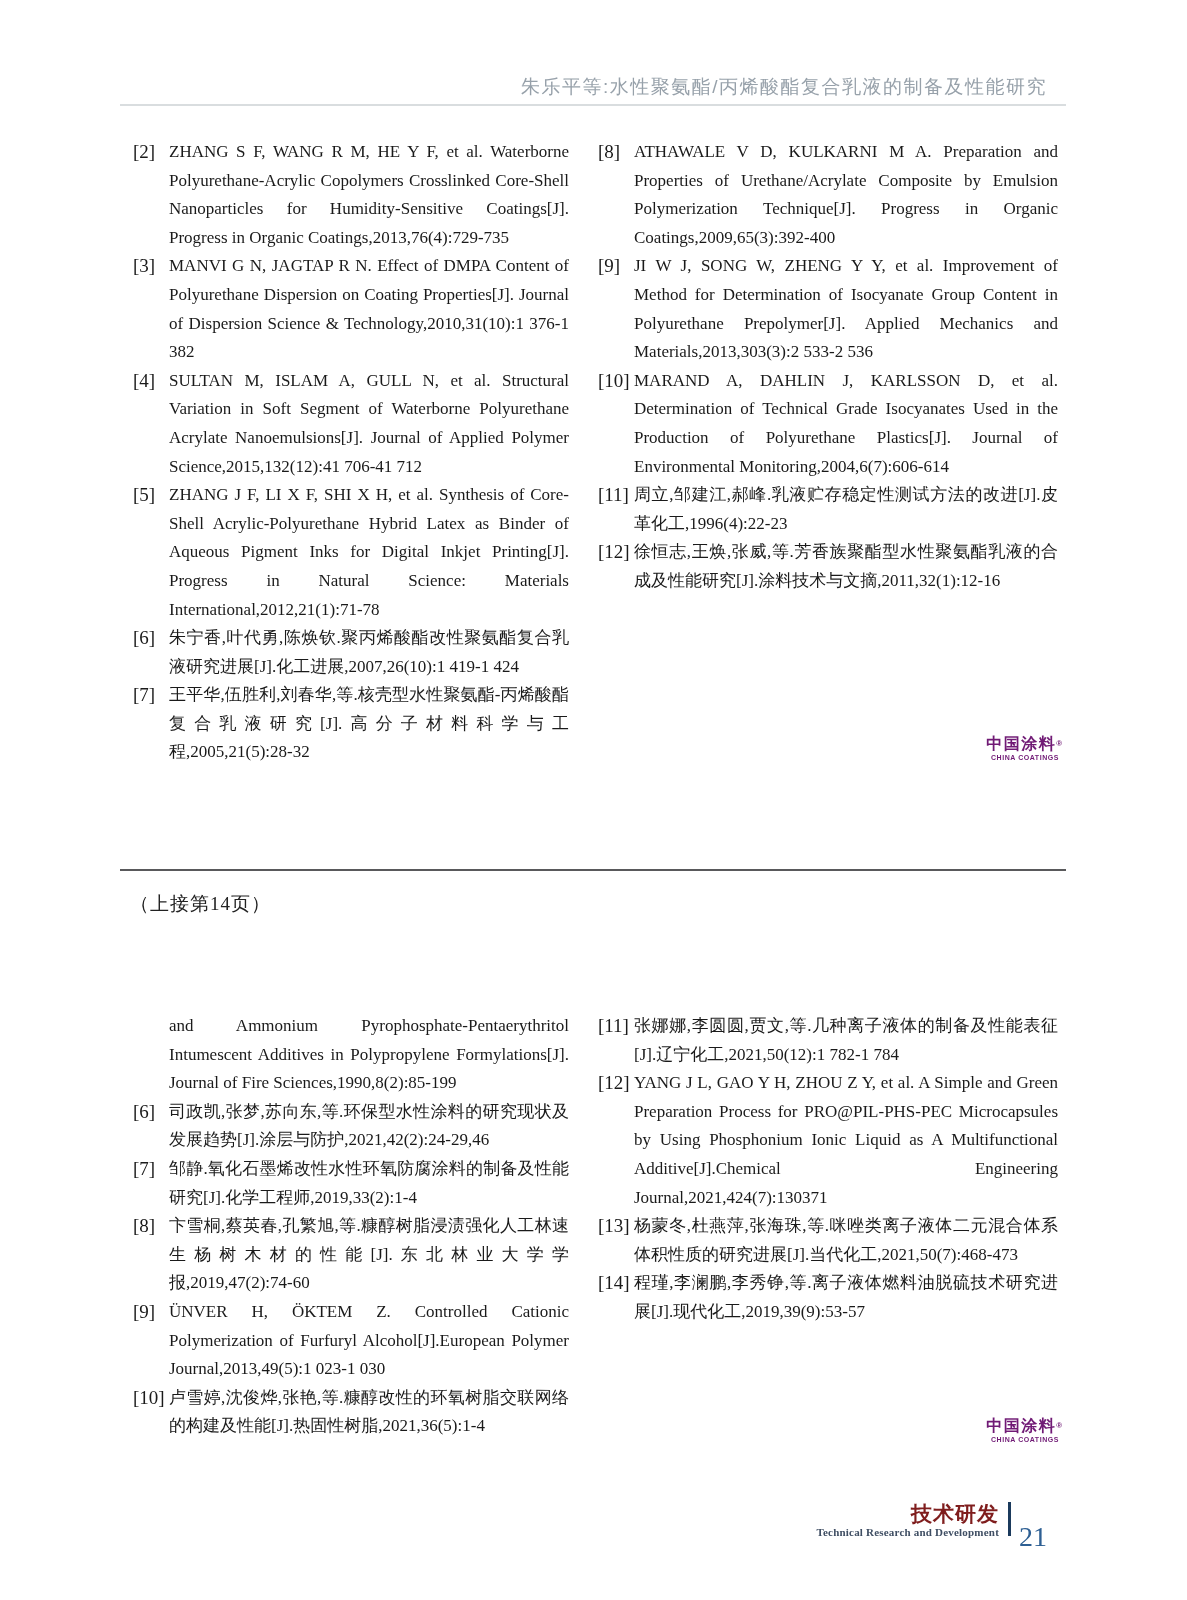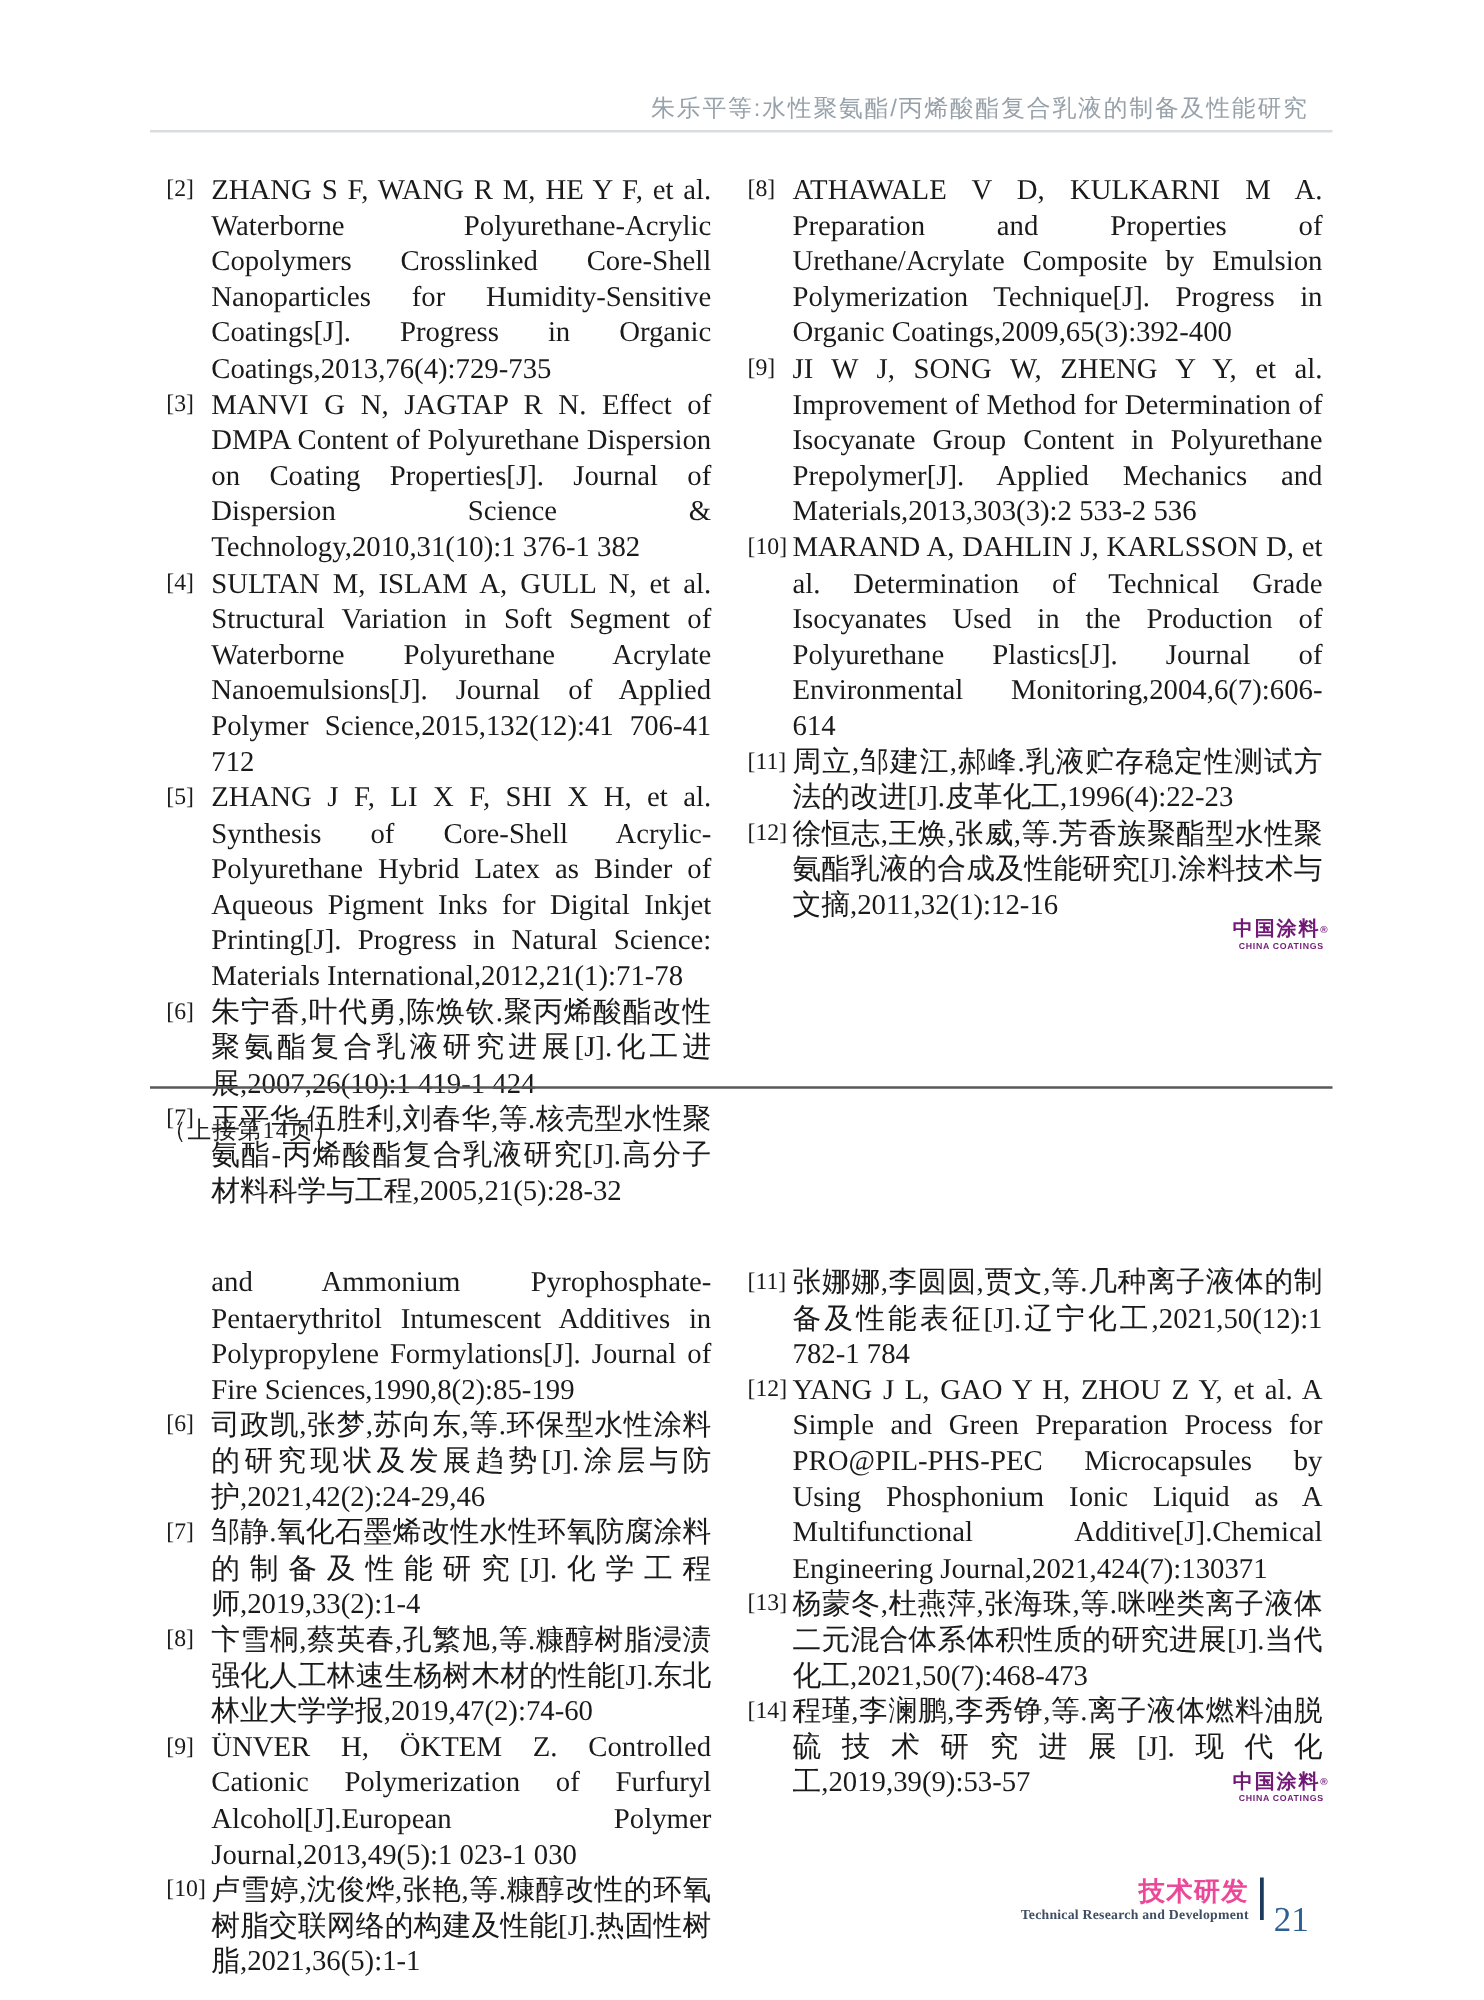--- a/index.html
+++ b/index.html
@@ -31,21 +31,21 @@
   .col-l2{top:1012px;left:133px;width:436px;}
   .col-r2{top:1012px;left:598px;width:460px;}
   .ref-item{display:flex;align-items:flex-start;}
   .ref-num{
     flex:0 0 36px;
     font-size:19px;line-height:28.6px;
     white-space:nowrap;
   }
   .ref-text{
     flex:1;
-    font-size:23px;line-height:28.6px;
+    font-size:17px;line-height:28.6px;
     text-align:justify;
     word-break:break-word;
   }
   
   .section-divider{
     position:absolute;top:869px;left:120px;width:946px;height:2px;
     background:#59595b;
   }
   .continuation-note{
     position:absolute;top:891px;left:130px;
@@ -69,21 +69,21 @@
     line-height:9px;white-space:nowrap;
   }
   
   .footer{
     position:absolute;top:1502px;right:140px;
     display:flex;align-items:flex-start;
   }
   .footer-txt{text-align:right;}
   .footer-cn{
     font-family:"Liberation Sans","DejaVu Sans",sans-serif;
-    font-size:21px;font-weight:bold;color:#ec4899;
+    font-size:21px;font-weight:bold;color:#7f1d1d;
     line-height:24px;letter-spacing:1px;
   }
   .footer-en{
     font-size:11px;font-weight:bold;color:#3f4e63;
     line-height:13px;letter-spacing:0.2px;margin-left:12px;
   }
   .footer-bar{
     width:3px;height:34px;background:#1b3a5c;
     margin:0 8px 0 9px;
   }
@@ -176,21 +176,21 @@
     <div class="ref-item">
       <span class="ref-num">[8]</span>
       <span class="ref-text">卞雪桐,蔡英春,孔繁旭,等.糠醇树脂浸渍强化人工林速生杨树木材的性能[J].东北林业大学学报,2019,47(2):74-60</span>
     </div>
     <div class="ref-item">
       <span class="ref-num">[9]</span>
       <span class="ref-text">ÜNVER H, ÖKTEM Z. Controlled Cationic Polymerization of Furfuryl Alcohol[J].European Polymer Journal,2013,49(5):1 023-1 030</span>
     </div>
     <div class="ref-item">
       <span class="ref-num">[10]</span>
-      <span class="ref-text">卢雪婷,沈俊烨,张艳,等.糠醇改性的环氧树脂交联网络的构建及性能[J].热固性树脂,2021,36(5):1-1</span>
+      <span class="ref-text">卢雪婷,沈俊烨,张艳,等.糠醇改性的环氧树脂交联网络的构建及性能[J].热固性树脂,2021,36(5):1-4</span>
     </div>
   </div>
 
   <div class="refs-col col-r2">
     <div class="ref-item">
       <span class="ref-num">[11]</span>
       <span class="ref-text">张娜娜,李圆圆,贾文,等.几种离子液体的制备及性能表征[J].辽宁化工,2021,50(12):1 782-1 784</span>
     </div>
     <div class="ref-item">
       <span class="ref-num">[12]</span>

